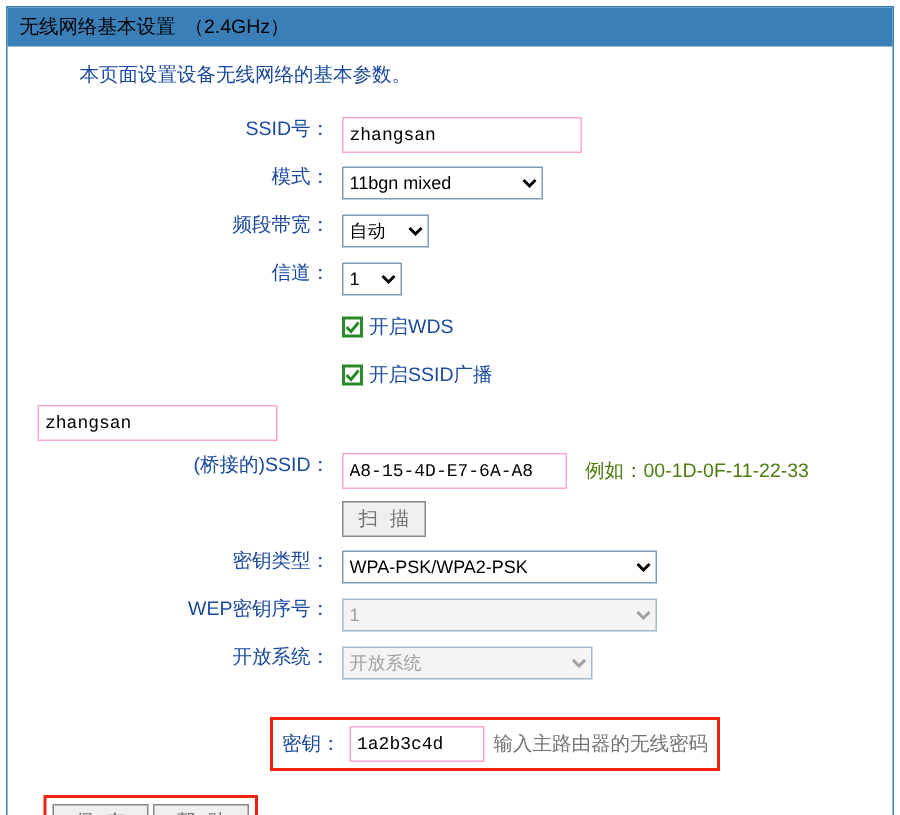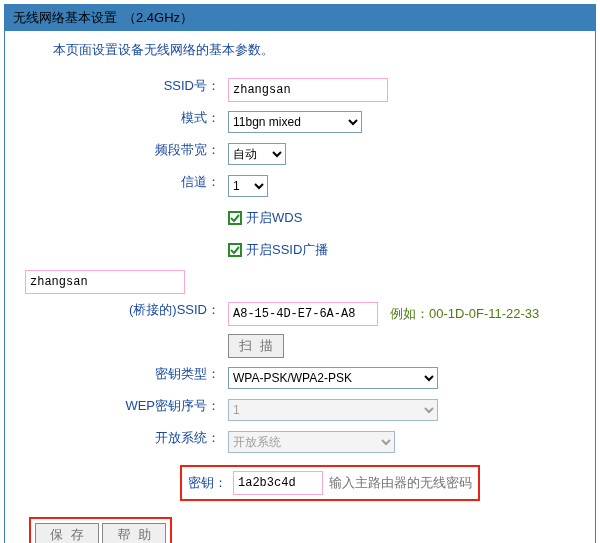--- a/index.html
+++ b/index.html
@@ -132,21 +132,21 @@
         </div>
     </div>
 
     <div class="form-row">
       <div class="form-label">开放系统：</div>
       <div class="form-ctrl">
           <select class="sel-auth" disabled=""><option>开放系统</option></select>
         </div>
     </div>
 
-    <div class="form-row" style="margin-top:10px">
+    <div class="form-row" style="margin-top:23px">
       <div style="width:155px"></div>
       <div class="key-box">
         <span class="form-label">密钥：</span>
         <input type="text" class="w-key" value="1a2b3c4d" style="">
         <span class="key-hint">输入主路由器的无线密码</span>
       </div>
     </div>
 
     <div class="actions">
       <button class="btn">保 存</button>

